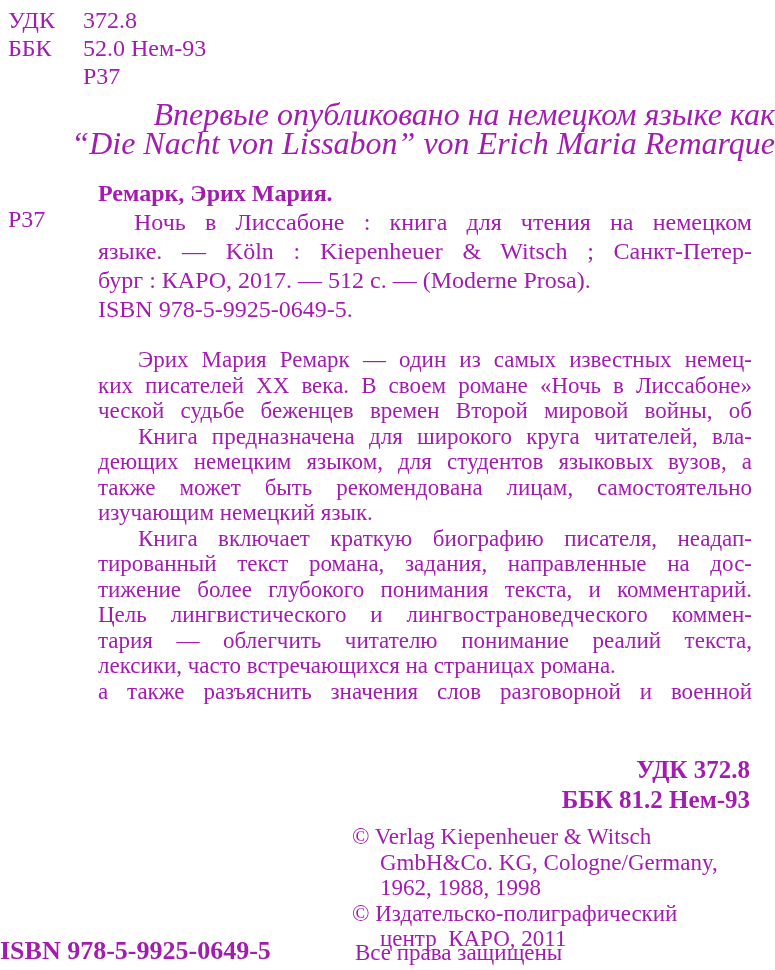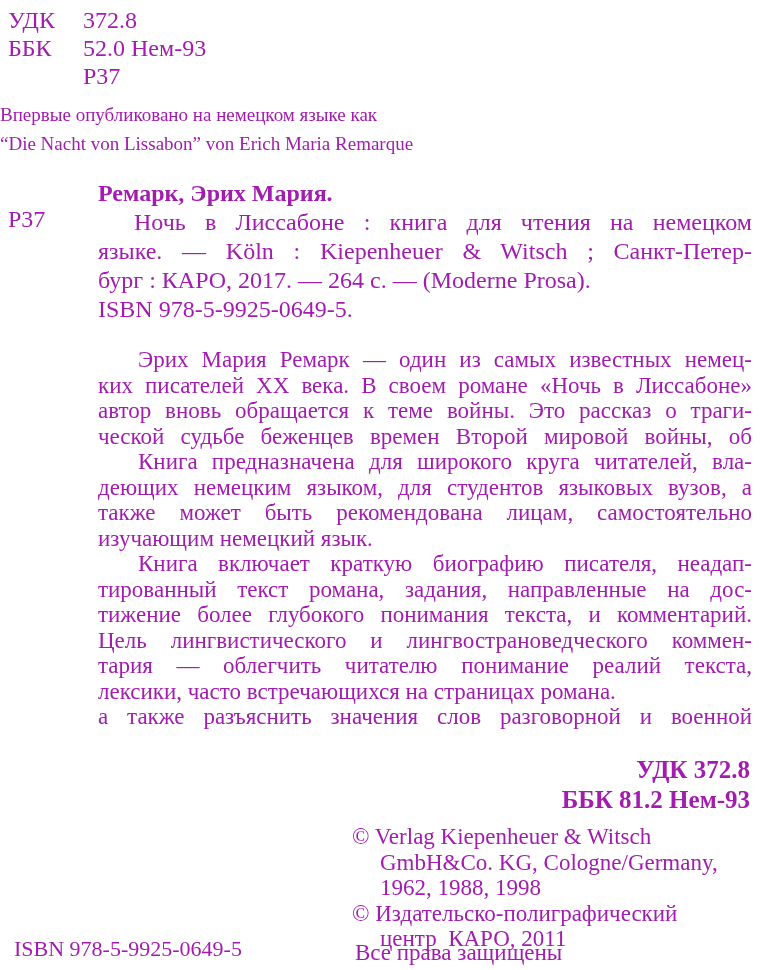--- a/index.html
+++ b/index.html
@@ -22,22 +22,23 @@
     line-height: 28px;
   }
   .code-row { display: flex; }
   .code-label { width: 75px; }
 
   
   .first-pub {
     position: absolute;
     top: 100px; left: 0;
     width: 775px;
-    text-align: left;
-    font-size: 19px;
+    text-align: right;
+    font-style: italic;
+    font-size: 32px;
     line-height: 29px;
   }
 
   
   .bib {
     position: absolute;
     top: 179px; left: 98px;
     width: 654px;
     font-size: 24px;
     line-height: 29px;
@@ -80,23 +81,23 @@
     top: 824px; left: 352px;
     font-size: 23px;
     line-height: 25.5px;
   }
   .c-line { white-space: pre-wrap; }
   .c-line.indent { padding-left: 28px; }
 
   
   .footer-isbn {
     position: absolute;
-    top: 936px; left: 14px;
-    font-weight: normal;
-    font-size: 22px;
+    top: 936px; left: 0;
+    font-weight: bold;
+    font-size: 26px;
   }
   .footer-rights {
     position: absolute;
     top: 940px; left: 355px;
     font-size: 23px;
   }
 </style>
 </head>
 <body>
 
@@ -121,29 +122,28 @@
     <div>Впервые опубликовано на немецком языке как</div>
     <div>“Die Nacht von Lissabon” von Erich Maria Remarque</div>
   </div>
 
   <div class="margin-sign">Р37</div>
 
   <div class="bib">
     <div class="bib-heading">Ремарк, Эрих Мария.</div>
     <div class="jline first">Ночь в Лиссабоне : книга для чтения на немецком</div>
     <div class="jline">языке. — Köln : Kiepenheuer &amp; Witsch ; Санкт-Петер-</div>
-    <div class="jline last">бург : КАРО, 2017. — 264 с. — (Moderne Prosa).</div>
+    <div class="jline last">бург : КАРО, 2017. — 512 с. — (Moderne Prosa).</div>
     <div class="bib-isbn">ISBN 978-5-9925-0649-5.</div>
   </div>
 
   <div class="annotation">
     <div>
       <div class="jline first">Эрих Мария Ремарк — один из самых известных немец-</div>
       <div class="jline">ких писателей XX века. В своем романе «Ночь в Лиссабоне»</div>
-      <div class="jline">автор вновь обращается к теме войны. Это рассказ о траги-</div>
       <div class="jline">ческой судьбе беженцев времен Второй мировой войны, об</div>
     </div>
     <div>
       <div class="jline first">Книга предназначена для широкого круга читателей, вла-</div>
       <div class="jline">деющих немецким языком, для студентов языковых вузов, а</div>
       <div class="jline">также может быть рекомендована лицам, самостоятельно</div>
       <div class="jline last">изучающим немецкий язык.</div>
     </div>
     <div>
       <div class="jline first">Книга включает краткую биографию писателя, неадап-</div>

